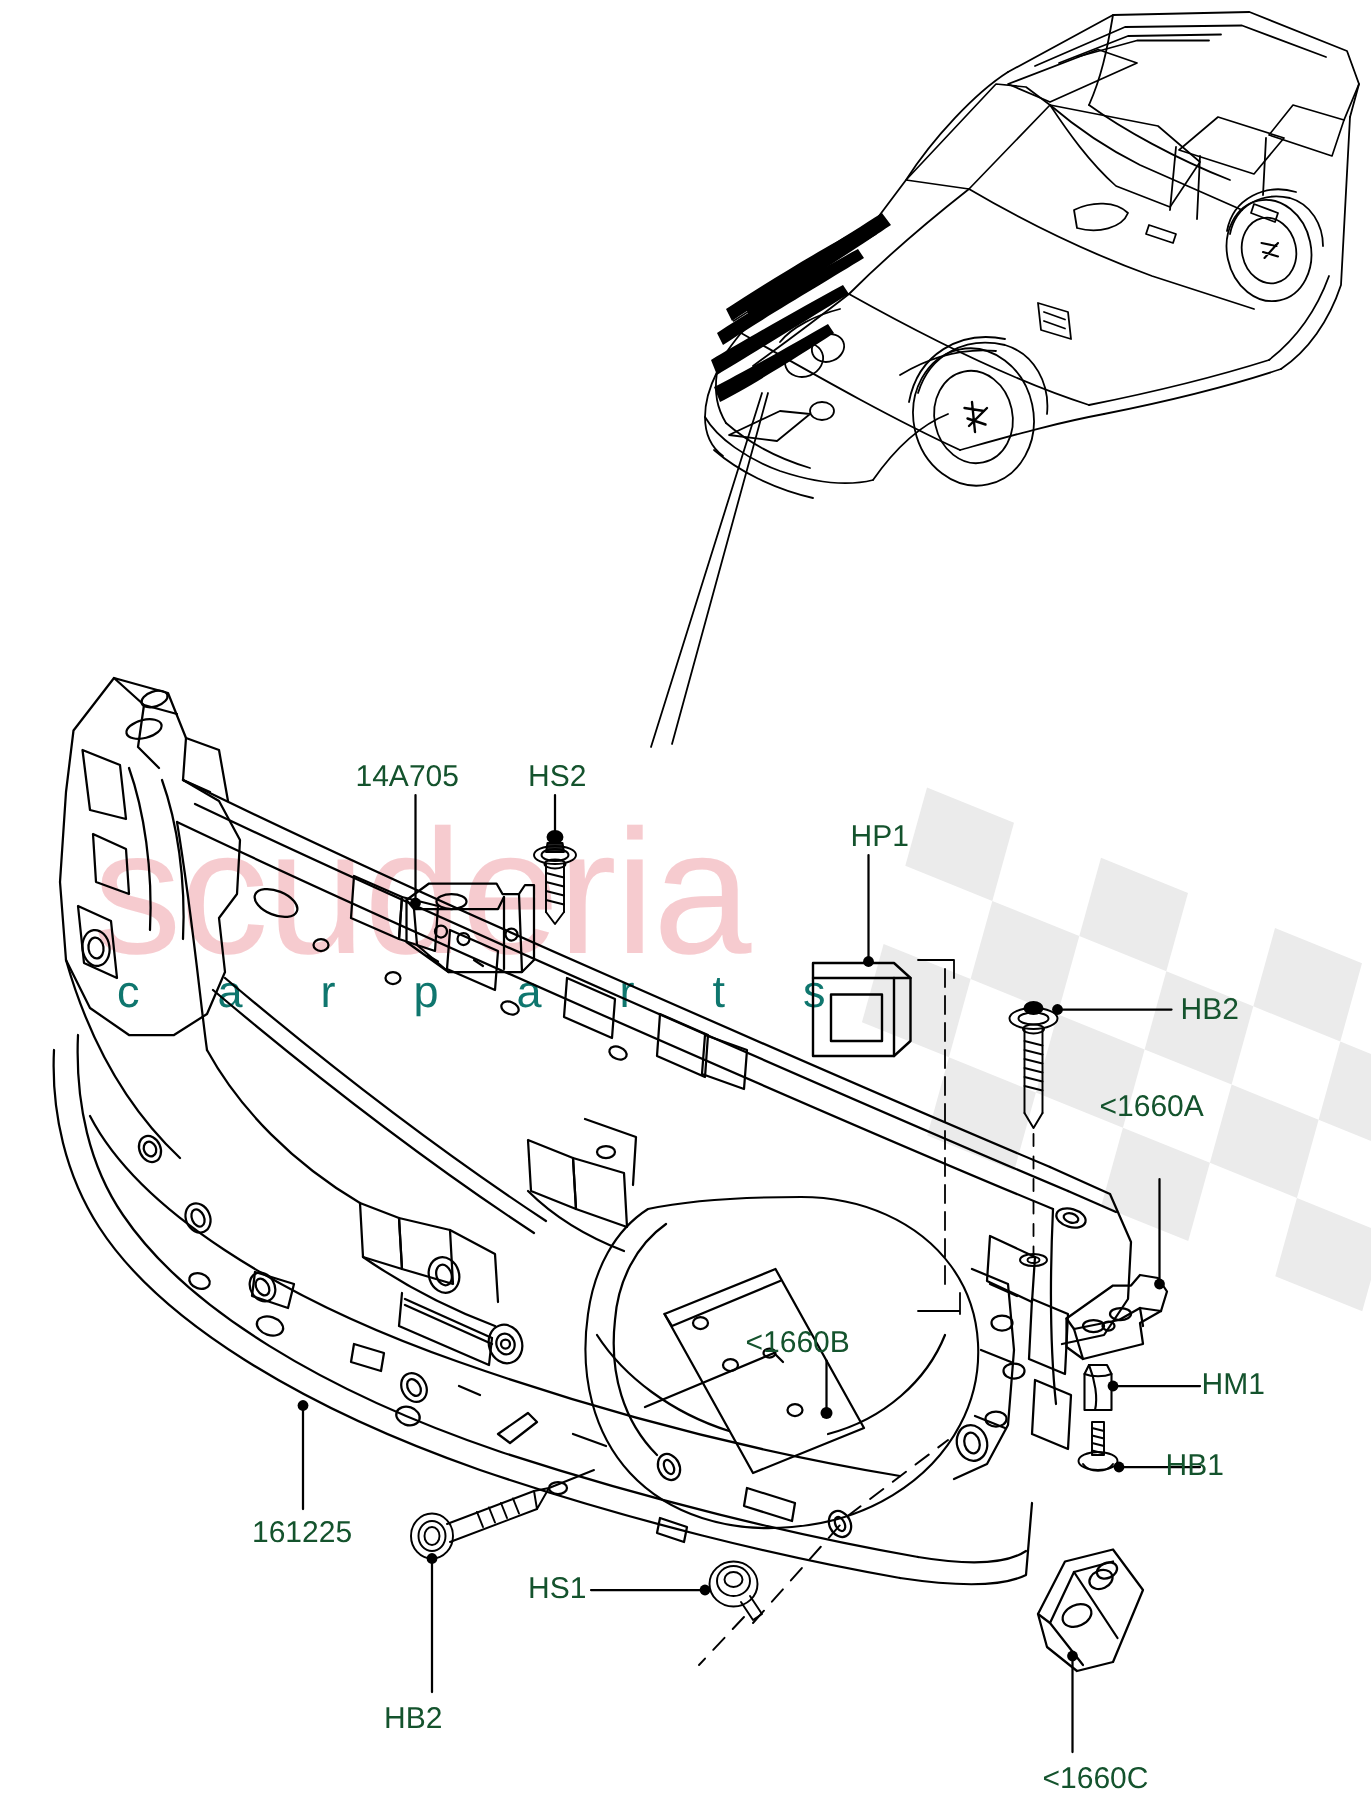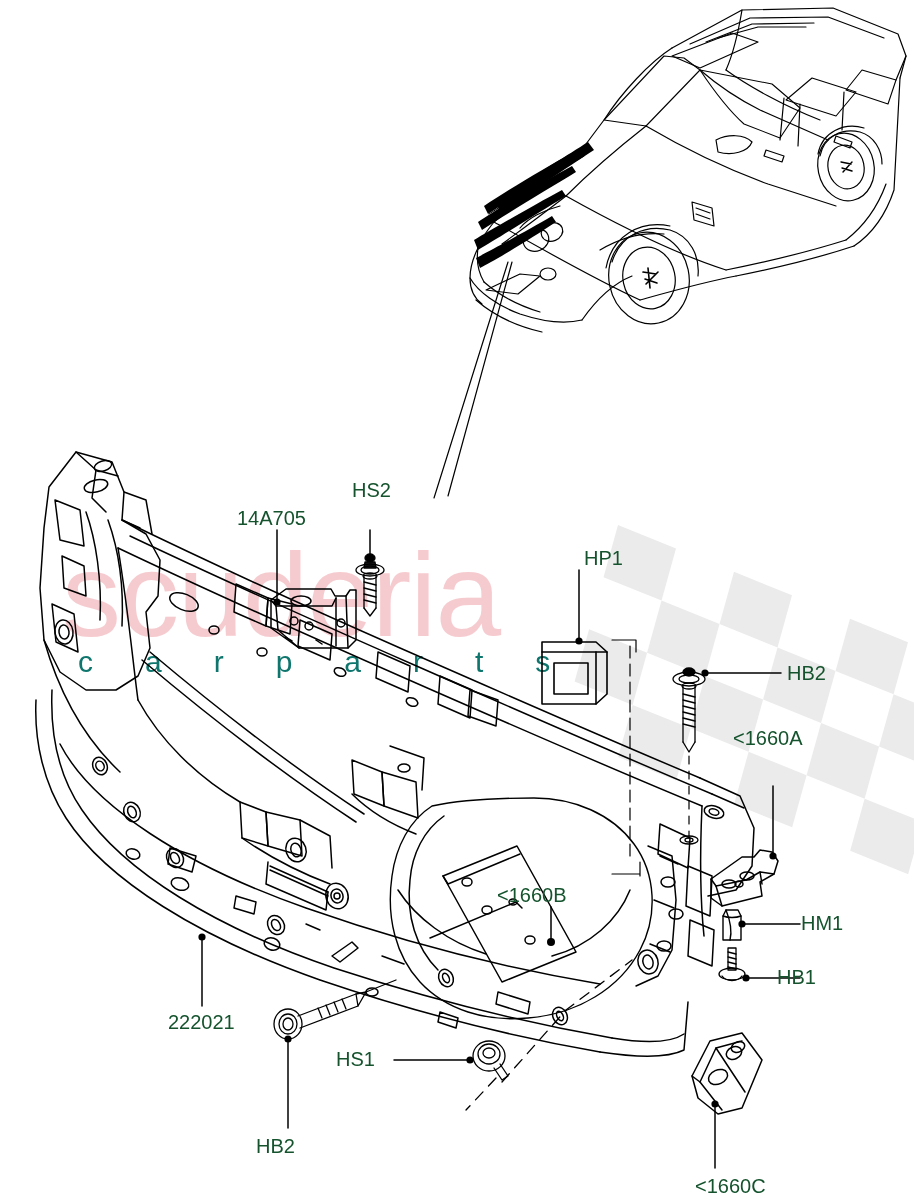--- a/index.html
+++ b/index.html
@@ -440,25 +440,25 @@
       <path d="M288 1128 L288 1040"></path>
       <circle cx="288" cy="1039" r="3.6" fill="#000" stroke="none"></circle>
 
       <path d="M715 1168 L715 1105"></path>
       <circle cx="715" cy="1104" r="3.6" fill="#000" stroke="none"></circle>
     </g>
 
   </svg>
 
   <div class="lbl" style="left:237px;top:508px">14A705</div>
-  <div class="lbl" style="left:352px;top:480px">HS2</div>
-  <div class="lbl" style="left:584px;top:548px">HP1</div>
+  <div class="lbl" style="left:352px;top:508px">HS2</div>
+  <div class="lbl" style="left:567px;top:548px">HP1</div>
   <div class="lbl" style="left:787px;top:663px">HB2</div>
   <div class="lbl" style="left:733px;top:728px">&lt;1660A</div>
   <div class="lbl" style="left:497px;top:885px">&lt;1660B</div>
   <div class="lbl" style="left:801px;top:913px">HM1</div>
   <div class="lbl" style="left:777px;top:967px">HB1</div>
-  <div class="lbl" style="left:168px;top:1012px">222021</div>
-  <div class="lbl" style="left:336px;top:1049px">HS1</div>
+  <div class="lbl" style="left:168px;top:1012px">161225</div>
+  <div class="lbl" style="left:352px;top:1049px">HS1</div>
   <div class="lbl" style="left:256px;top:1136px">HB2</div>
   <div class="lbl" style="left:695px;top:1176px">&lt;1660C</div>
 
 </div>
 
 </body></html>

